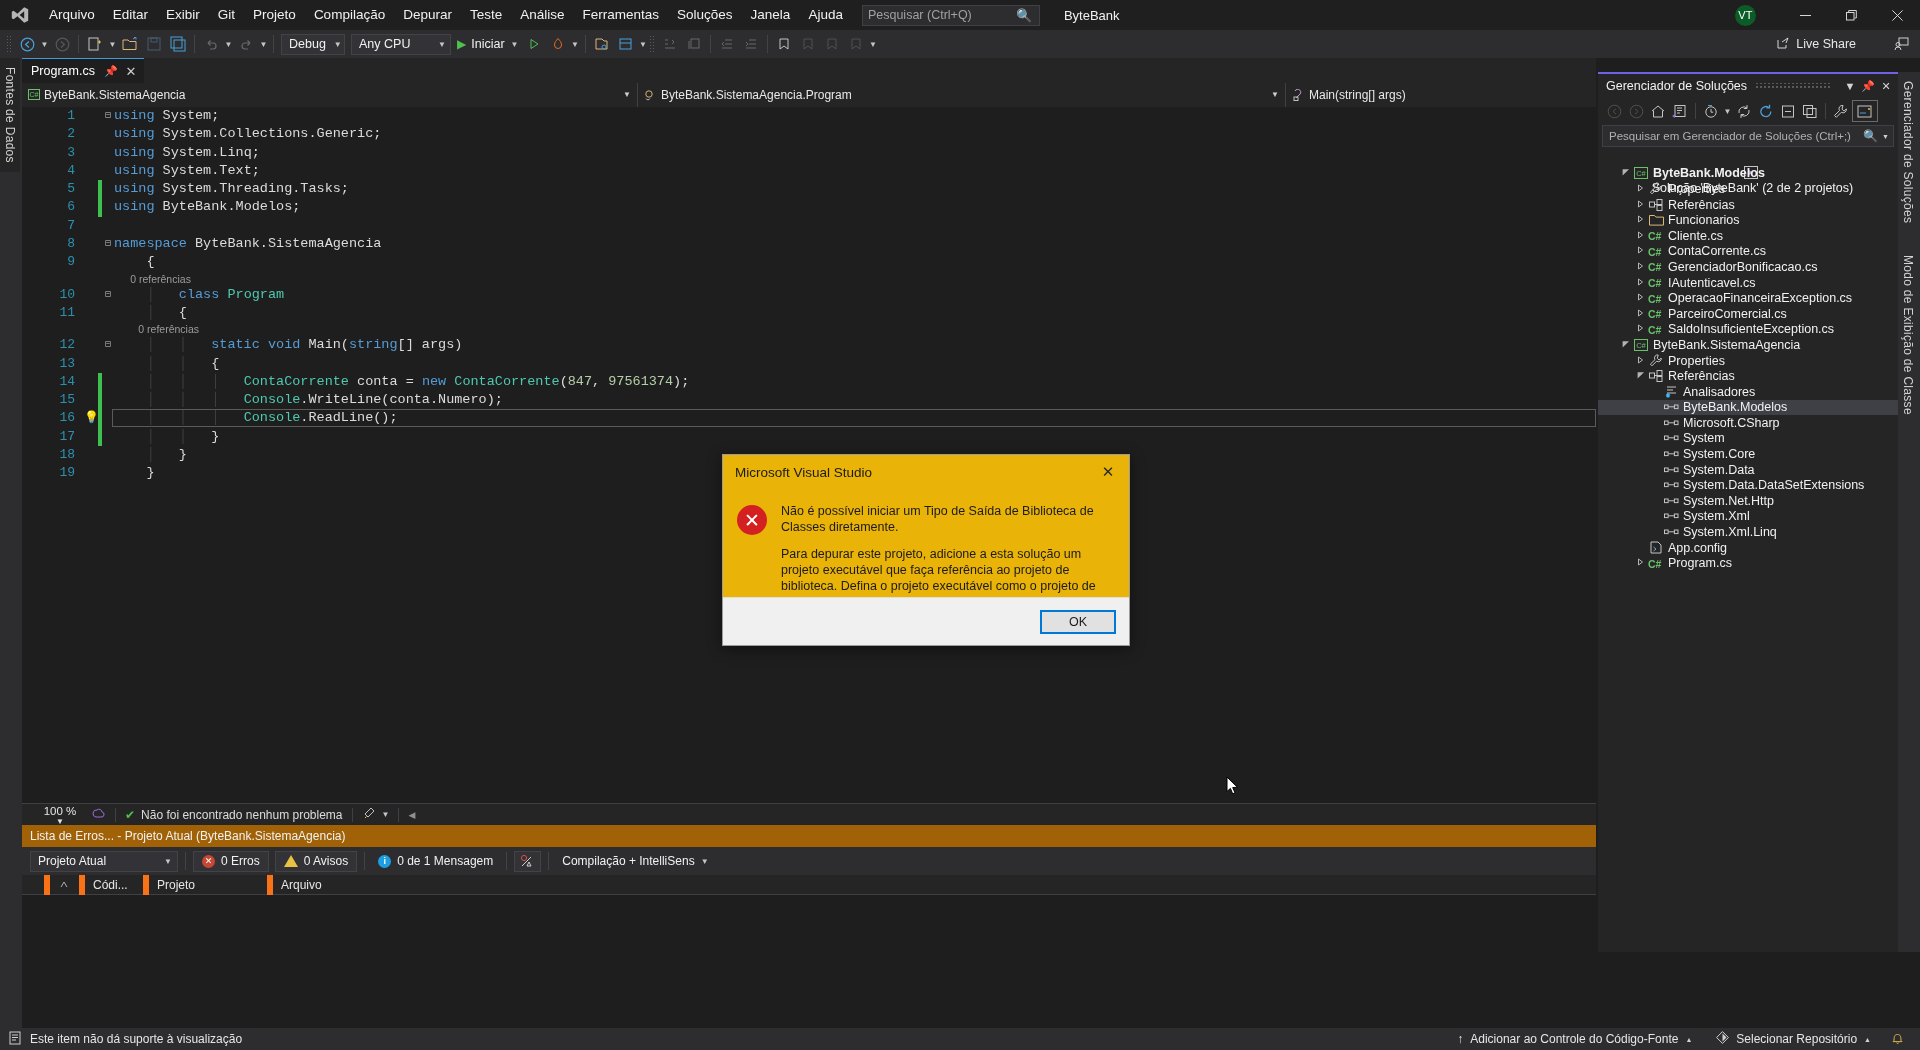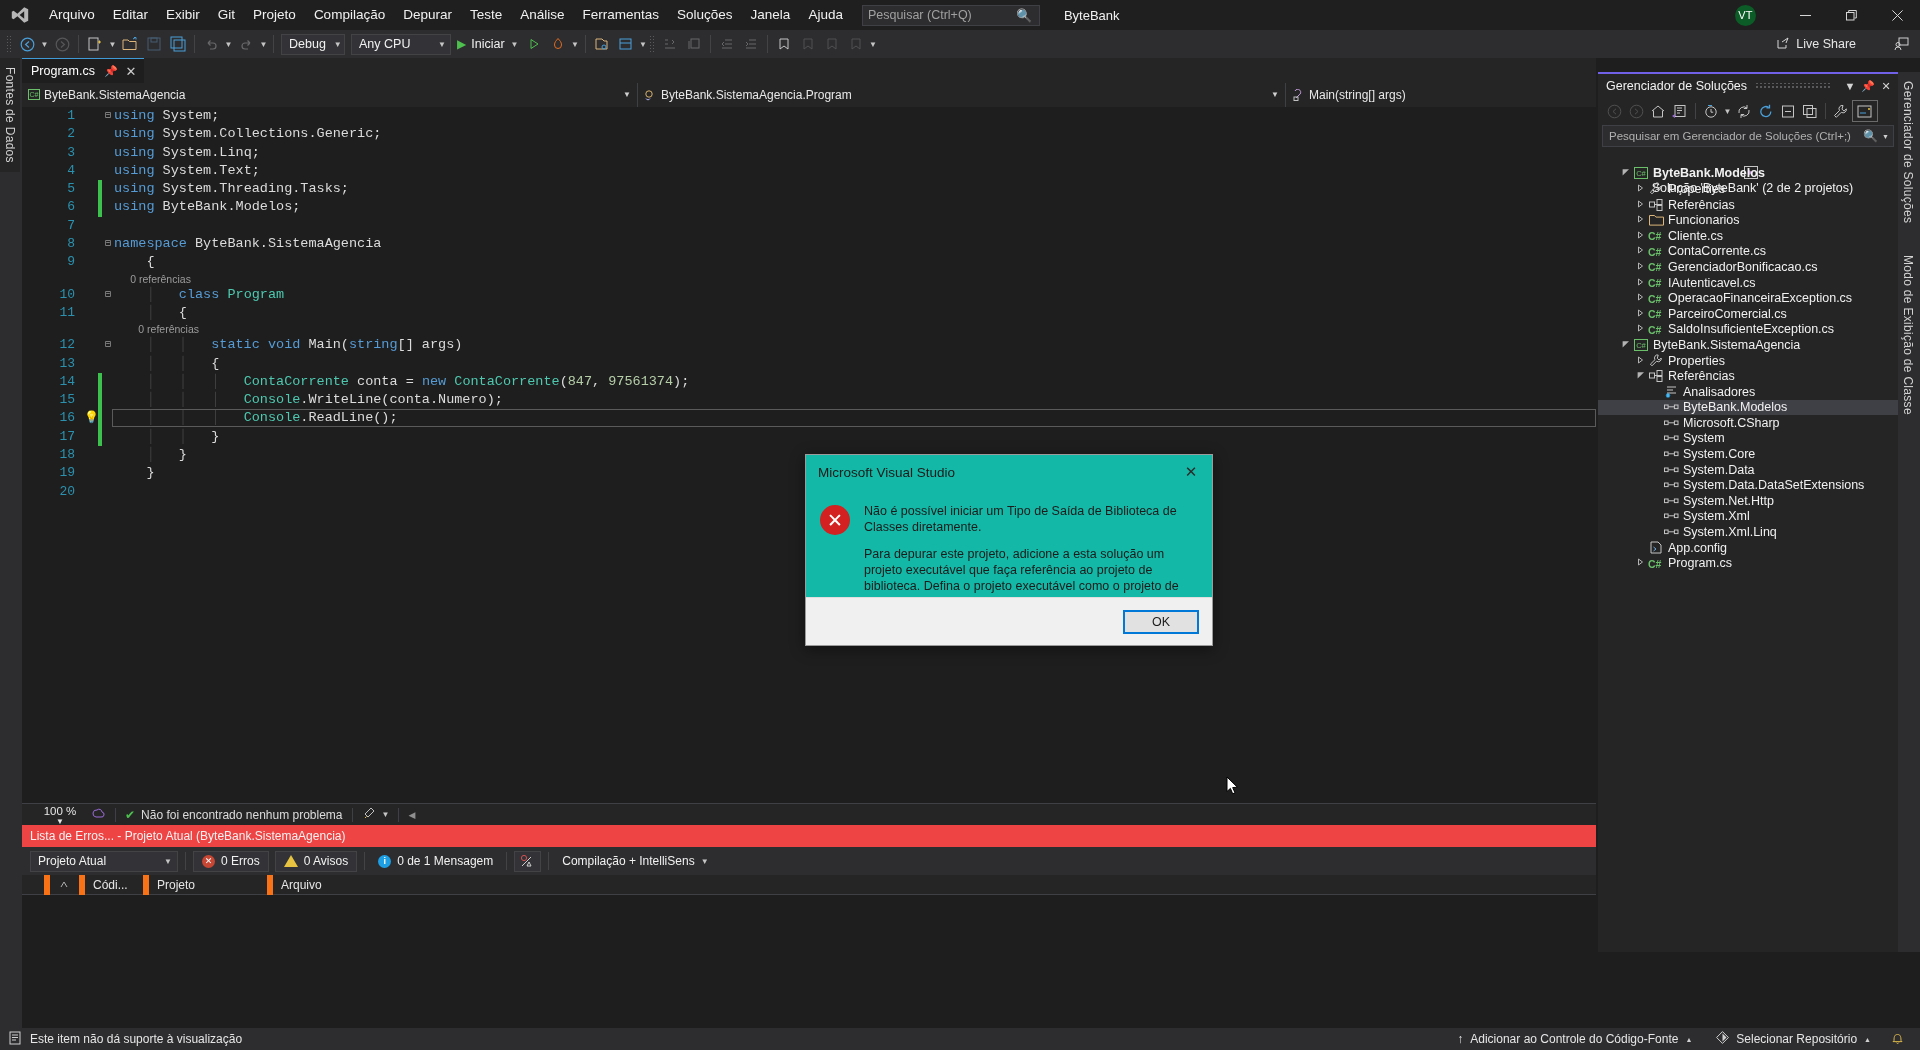--- a/index.html
+++ b/index.html
@@ -160,21 +160,21 @@
   .zoomsel .za { font-size: 8px; }
   .vsep-s { width: 1px; height: 14px; background: #3f3f46; margin: 0 9px; }
   .ok-dot { color: #4ec04e; margin-right: 6px; font-size: 12px; }
 
   
   .errpanel {
     position: absolute; left: 22px; top: 825px; width: 1574px; height: 205px;
     background: #1e1e1e;
   }
   .err-title {
-    height: 22px; background: #ef4444; display: flex; align-items: center;
+    height: 22px; background: #a16207; display: flex; align-items: center;
     padding-left: 8px; font-size: 12px; color: #f1f1f1;
   }
   .err-toolbar {
     height: 28px; background: #2d2d30; display: flex; align-items: center;
     padding-left: 8px; gap: 0;
   }
   .err-combo {
     width: 148px; height: 21px; background: #333337; border: 1px solid #434346;
     display: flex; align-items: center; justify-content: space-between;
     padding: 0 5px 0 7px; font-size: 12px; color: #f1f1f1;
@@ -231,22 +231,22 @@
     padding-left: 6px;
   }
   .tr.sel { background: #3f3f46; }
   .tr .exp { width: 13px; flex: 0 0 13px; text-align: center; color: #b4b4b4; font-size: 8px; }
   .tr .ti { width: 18px; flex: 0 0 18px; display: flex; align-items: center; justify-content: center; }
   .tr .tl { margin-left: 3px; }
   .bold { font-weight: bold; }
 
   
   .modal-dlg {
-    position: absolute; left: 805px; top: 454px; width: 408px; height: 192px;
-    background: #14b8a6; border: 1px solid #9b9b9b;
+    position: absolute; left: 722px; top: 454px; width: 408px; height: 192px;
+    background: #eab308; border: 1px solid #9b9b9b;
     box-shadow: 0 3px 14px rgba(0,0,0,.45);
     color: #1b1b1b; font-family: "Liberation Sans", sans-serif;
   }
   .dlg-title {
     height: 34px; display: flex; align-items: center; padding: 0 0 0 12px;
     font-size: 13.5px; color: #1b1b1b;
   }
   .dlg-title .dt { flex: 1; }
   .dlg-x { width: 42px; height: 34px; display: flex; align-items: center; justify-content: center;
            font-size: 15px; color: #2b2b2b; }
@@ -560,21 +560,20 @@
           <div class="cl"><span class="ln">11</span><span class="glyphcol"></span><span class="changebar"></span><span class="fold"></span><span class="ctext"><span class="indent-guide">    </span><span class="indent-guide">│   </span>{</span></div>
           <div class="refline"><span style="display: inline-block; width: 116.3px;"></span><span>0 referências</span></div>
           <div class="cl"><span class="ln">12</span><span class="glyphcol"></span><span class="changebar"></span><span class="fold">⊟</span><span class="ctext"><span class="indent-guide">    </span><span class="indent-guide">│   </span><span class="indent-guide">│   </span><span class="kw">static</span> <span class="kw">void</span> Main(<span class="kw">string</span>[] args)</span></div>
           <div class="cl"><span class="ln">13</span><span class="glyphcol"></span><span class="changebar"></span><span class="fold"></span><span class="ctext"><span class="indent-guide">    </span><span class="indent-guide">│   </span><span class="indent-guide">│   </span>{</span></div>
           <div class="cl"><span class="ln">14</span><span class="glyphcol"></span><span class="changebar chg-green"></span><span class="fold"></span><span class="ctext"><span class="indent-guide">    </span><span class="indent-guide">│   </span><span class="indent-guide">│   </span><span class="indent-guide">│   </span><span class="typ">ContaCorrente</span> conta = <span class="kw">new</span> <span class="typ">ContaCorrente</span>(<span class="num">847</span>, <span class="num">97561374</span>);</span></div>
           <div class="cl"><span class="ln">15</span><span class="glyphcol"></span><span class="changebar chg-green"></span><span class="fold"></span><span class="ctext"><span class="indent-guide">    </span><span class="indent-guide">│   </span><span class="indent-guide">│   </span><span class="indent-guide">│   </span><span class="typ">Console</span>.WriteLine(conta.Numero);</span></div>
           <div class="cl" style="position: relative;"><span class="ln">16</span><span class="glyphcol">💡</span><span class="changebar chg-green"></span><span class="fold"></span><span class="ctext"><span class="indent-guide">    </span><span class="indent-guide">│   </span><span class="indent-guide">│   </span><span class="indent-guide">│   </span><span class="typ">Console</span>.ReadLine();</span><span class="cur-line-box" style="top: 0px;"></span></div>
           <div class="cl"><span class="ln">17</span><span class="glyphcol"></span><span class="changebar chg-green"></span><span class="fold"></span><span class="ctext"><span class="indent-guide">    </span><span class="indent-guide">│   </span><span class="indent-guide">│   </span>}</span></div>
           <div class="cl"><span class="ln">18</span><span class="glyphcol"></span><span class="changebar"></span><span class="fold"></span><span class="ctext"><span class="indent-guide">    </span><span class="indent-guide">│   </span>}</span></div>
           <div class="cl"><span class="ln">19</span><span class="glyphcol"></span><span class="changebar"></span><span class="fold"></span><span class="ctext"><span class="indent-guide">    </span>}</span></div>
-          <div class="cl"><span class="ln">20</span><span class="glyphcol"></span><span class="changebar"></span><span class="fold"></span><span class="ctext"></span></div>
         </div>
     </div>
   </div>
 
   <div class="edstatus">
     <div class="zoomsel">
       <span>100 %</span>
       <span class="za">▼</span>
     </div>
     <span style="margin-left:4px">

